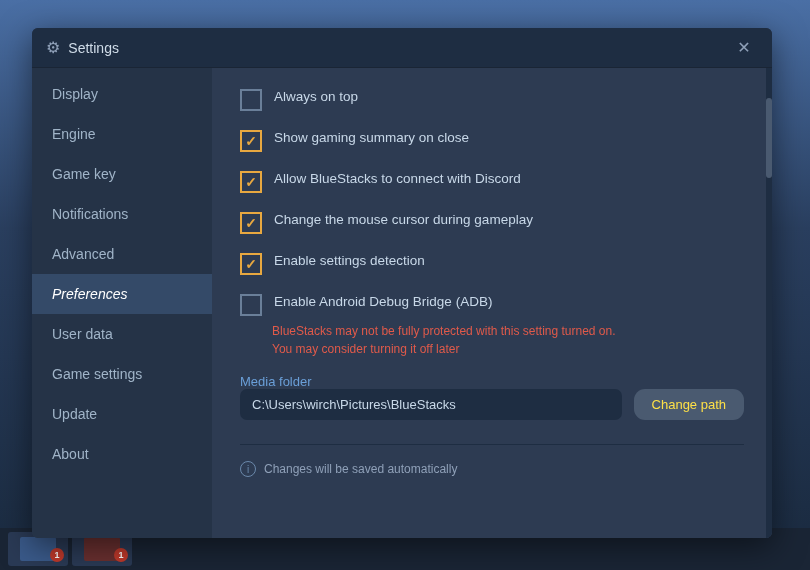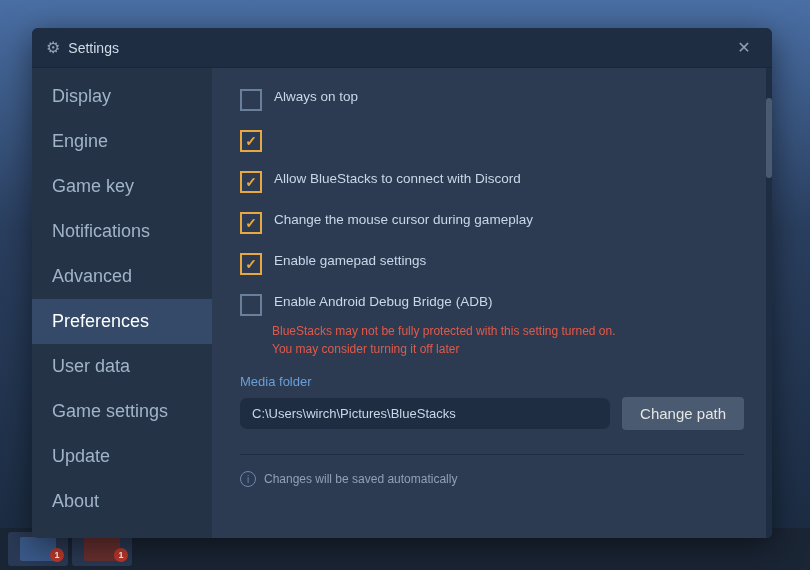--- a/index.html
+++ b/index.html
@@ -97,28 +97,29 @@
     }
     .sidebar {
       width: 180px;
       background: #253347;
       padding-top: 6px;
       flex-shrink: 0;
     }
     .sidebar-item {
       padding: 12px 20px;
       color: #a0b4c8;
-      font-size: 18px;
+      font-size: 14px;
       cursor: pointer;
       position: relative;
     }
     .sidebar-item.active {
       background: #344a68;
       color: #ffffff;
       font-weight: 500;
+      font-style: italic;
     }
     .sidebar-item.active::left {
       content: '';
     }
     .content {
       flex: 1;
       padding: 20px 28px;
       overflow-y: auto;
       background: #2d3b52;
     }
@@ -162,44 +163,44 @@
       font-weight: bold;
     }
     .option-label {
       color: #c8d8e8;
       font-size: 13.5px;
       line-height: 1.4;
     }
     .section-title {
       color: #6a9fd8;
       font-size: 13px;
-      margin-bottom: 8px;
+      margin-bottom: 0;
       margin-top: 10px;
     }
     .media-folder-row {
       display: flex;
       align-items: center;
       gap: 12px;
       margin-bottom: 24px;
     }
     .folder-path {
       flex: 1;
       color: #c8d8e8;
       font-size: 13px;
       background: #1e2d42;
       padding: 8px 12px;
       border-radius: 7px;
     }
     .change-path-btn {
       background: #4a5a70;
-      color: #e5e5e5;
+      color: #fde047;
       border: none;
       padding: 8px 18px;
-      font-size: 15px;
-      border-radius: 4px;
+      font-size: 13px;
+      border-radius: 11px;
       cursor: pointer;
       white-space: nowrap;
     }
     .footer-note {
       display: flex;
       align-items: center;
       gap: 8px;
       color: #8fa0b8;
       font-size: 12px;
       border-top: 1px solid #1e2d42;
@@ -272,35 +273,36 @@
 
     <div class="content">
 
       <div class="option-row">
         <div class="checkbox-wrap" id="cb-always-on-top"></div>
         <span class="option-label">Always on top</span>
       </div>
 
       <div class="option-row">
         <div class="checkbox-wrap checked" id="cb-show-gaming-summary"></div>
+        <span class="option-label">Show gaming summary on close</span>
       </div>
 
       <div class="option-row">
         <div class="checkbox-wrap checked" id="cb-allow-discord"></div>
         <span class="option-label">Allow BlueStacks to connect with Discord</span>
       </div>
 
       <div class="option-row">
         <div class="checkbox-wrap checked" id="cb-change-cursor"></div>
         <span class="option-label">Change the mouse cursor during gameplay</span>
       </div>
 
       <div class="option-row">
         <div class="checkbox-wrap checked" id="cb-enable-gamepad"></div>
-        <span class="option-label">Enable gamepad settings</span>
+        <span class="option-label">Enable settings detection</span>
       </div>
 
       <div class="option-row with-warning">
         <div class="checkbox-wrap" id="cb-enable-adb"></div>
         <span class="option-label">Enable Android Debug Bridge (ADB)</span>
       </div>
       <div class="warning-text">
         <div>BlueStacks may not be fully protected with this setting turned on.</div>
         <div>You may consider turning it off later</div>
       </div>

